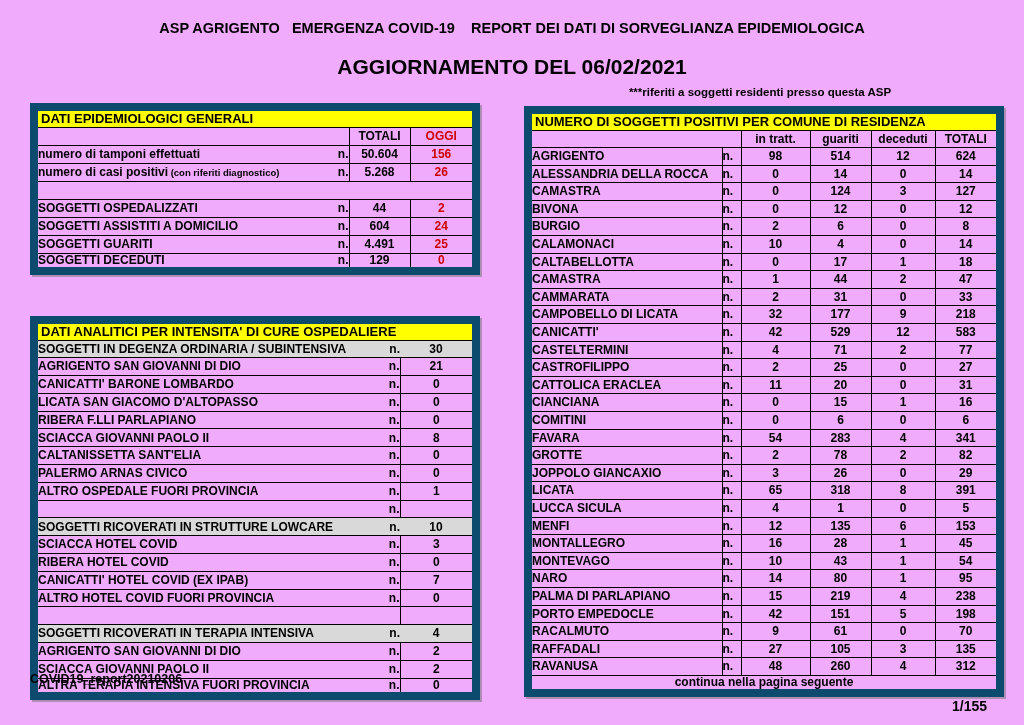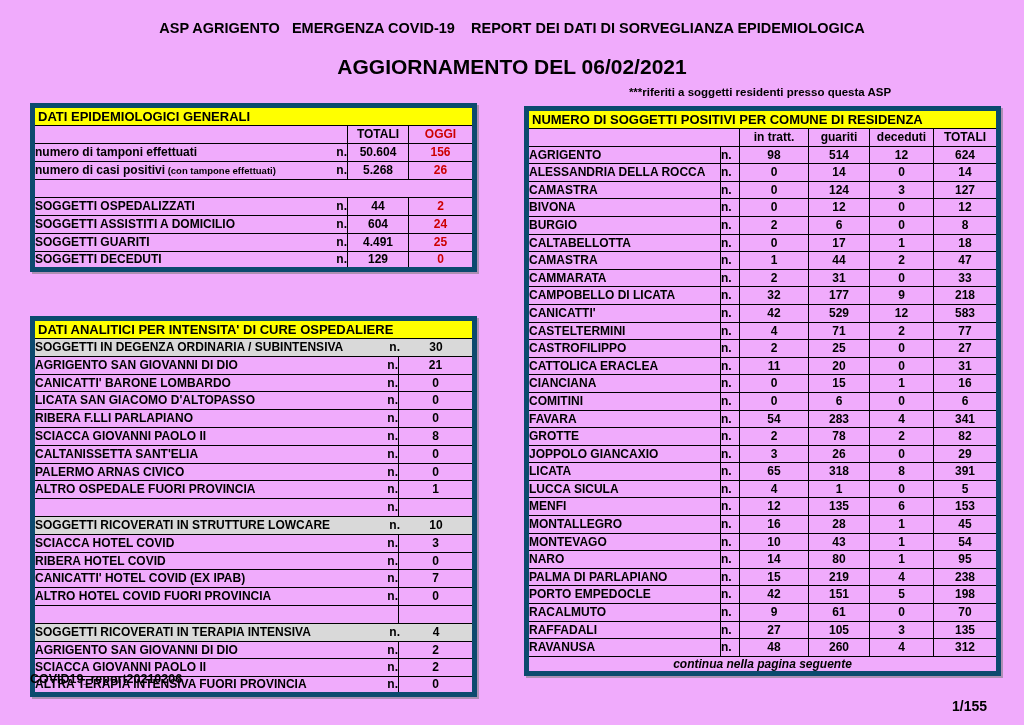--- a/index.html
+++ b/index.html
@@ -4,42 +4,42 @@
 <style>
   html,body{margin:0;padding:0}
   *{box-sizing:border-box}
   body{font-family:"Liberation Sans",sans-serif;background:#fff}
   .page{position:relative;width:1024px;height:725px;background:#f0abfc;overflow:hidden;color:#000}
 
   .doc-title{position:absolute;top:20px;left:0;width:100%;text-align:center;font-weight:bold;font-size:14.5px;white-space:pre}
   .doc-update{position:absolute;top:55px;left:0;width:100%;text-align:center;font-weight:bold;font-size:21px}
   .doc-note{position:absolute;top:86px;left:524px;width:472px;text-align:center;font-weight:bold;font-size:11.5px}
 
-  table.tbl{border-collapse:collapse;table-layout:fixed;position:absolute;border:5px solid #0c4a6e;
+  table.tbl{border-collapse:collapse;table-layout:fixed;position:absolute;border:8px solid #0c4a6e;
             box-shadow:2px 2px 0 rgba(120,120,120,.55);font-weight:bold}
   .tbl td{border:1px solid #000;height:18px;padding:0;vertical-align:middle;font-size:12px;line-height:1.05;
           overflow:hidden;white-space:nowrap}
   .tbl .title-cell{background:#FFFF00;font-size:13px;height:20px;padding:0 3px;text-align:left}
   .lbl{text-align:left;padding:0 3px}
   .num{text-align:center}
   .red{color:#CC0000}
   .nmark{float:right}
   .small-note{font-size:9.5px}
   .subtotal-cell{background:#D9D9D9;padding:0 3px}
   .flexcell{display:flex;align-items:center}
   .flbl{flex:1;text-align:left}
   .fval{width:72px;text-align:center}
 
   .tbl-general{left:30px;top:103px;width:442px}
   .tbl-hospital{left:30px;top:316px;width:442px}
   .tbl-hospital td{height:17.8px}
   .tbl-comuni{left:524px;top:106px;width:472px}
   .tbl-comuni td{height:17.6px}
   .tbl-comuni .title-cell,.tbl-hospital .title-cell,.tbl-general .title-cell{height:20px}
-  .continua{font-style:italic;text-align:center;font-size:12.5px}
+  .continua{text-align:center;font-size:12.5px}
 
   .footer-left{position:absolute;left:30px;top:672px;font-weight:bold;font-size:12.5px}
   .footer-right{position:absolute;right:37px;top:698px;font-weight:bold;font-size:14px}
 </style>
 </head>
 <body>
 
 <div class="page">
   <div class="doc-title">ASP AGRIGENTO   EMERGENZA COVID-19    REPORT DEI DATI DI SORVEGLIANZA EPIDEMIOLOGICA</div>
   <div class="doc-update">AGGIORNAMENTO DEL 06/02/2021</div>
@@ -59,21 +59,21 @@
           <td class="lbl"></td>
           <td class="num">TOTALI</td>
           <td class="num red">OGGI</td>
         </tr>
         <tr>
           <td class="lbl"><span class="nmark">n.</span><span>numero di tamponi effettuati</span></td>
           <td class="num">50.604</td>
           <td class="num red">156</td>
         </tr>
         <tr>
-          <td class="lbl"><span class="nmark">n.</span><span>numero di casi positivi</span><span class="small-note"> (con tampone effettuati)</span></td>
+          <td class="lbl"><span class="nmark">n.</span><span>numero di casi positivi</span><span class="small-note"> (con riferiti diagnostico)</span></td>
           <td class="num">5.268</td>
           <td class="num red">26</td>
         </tr>
         <tr>
           <td colspan="3"></td>
         </tr>
         <tr>
           <td class="lbl"><span class="nmark">n.</span><span>SOGGETTI OSPEDALIZZATI</span></td>
           <td class="num">44</td>
           <td class="num red">2</td>
@@ -259,20 +259,28 @@
         </tr>
         <tr>
           <td class="lbl">BURGIO</td>
           <td class="lbl">n.</td>
           <td class="num">2</td>
           <td class="num">6</td>
           <td class="num">0</td>
           <td class="num">8</td>
         </tr>
         <tr>
+          <td class="lbl">CALAMONACI</td>
+          <td class="lbl">n.</td>
+          <td class="num">10</td>
+          <td class="num">4</td>
+          <td class="num">0</td>
+          <td class="num">14</td>
+        </tr>
+        <tr>
           <td class="lbl">CALTABELLOTTA</td>
           <td class="lbl">n.</td>
           <td class="num">0</td>
           <td class="num">17</td>
           <td class="num">1</td>
           <td class="num">18</td>
         </tr>
         <tr>
           <td class="lbl">CAMASTRA</td>
           <td class="lbl">n.</td>

